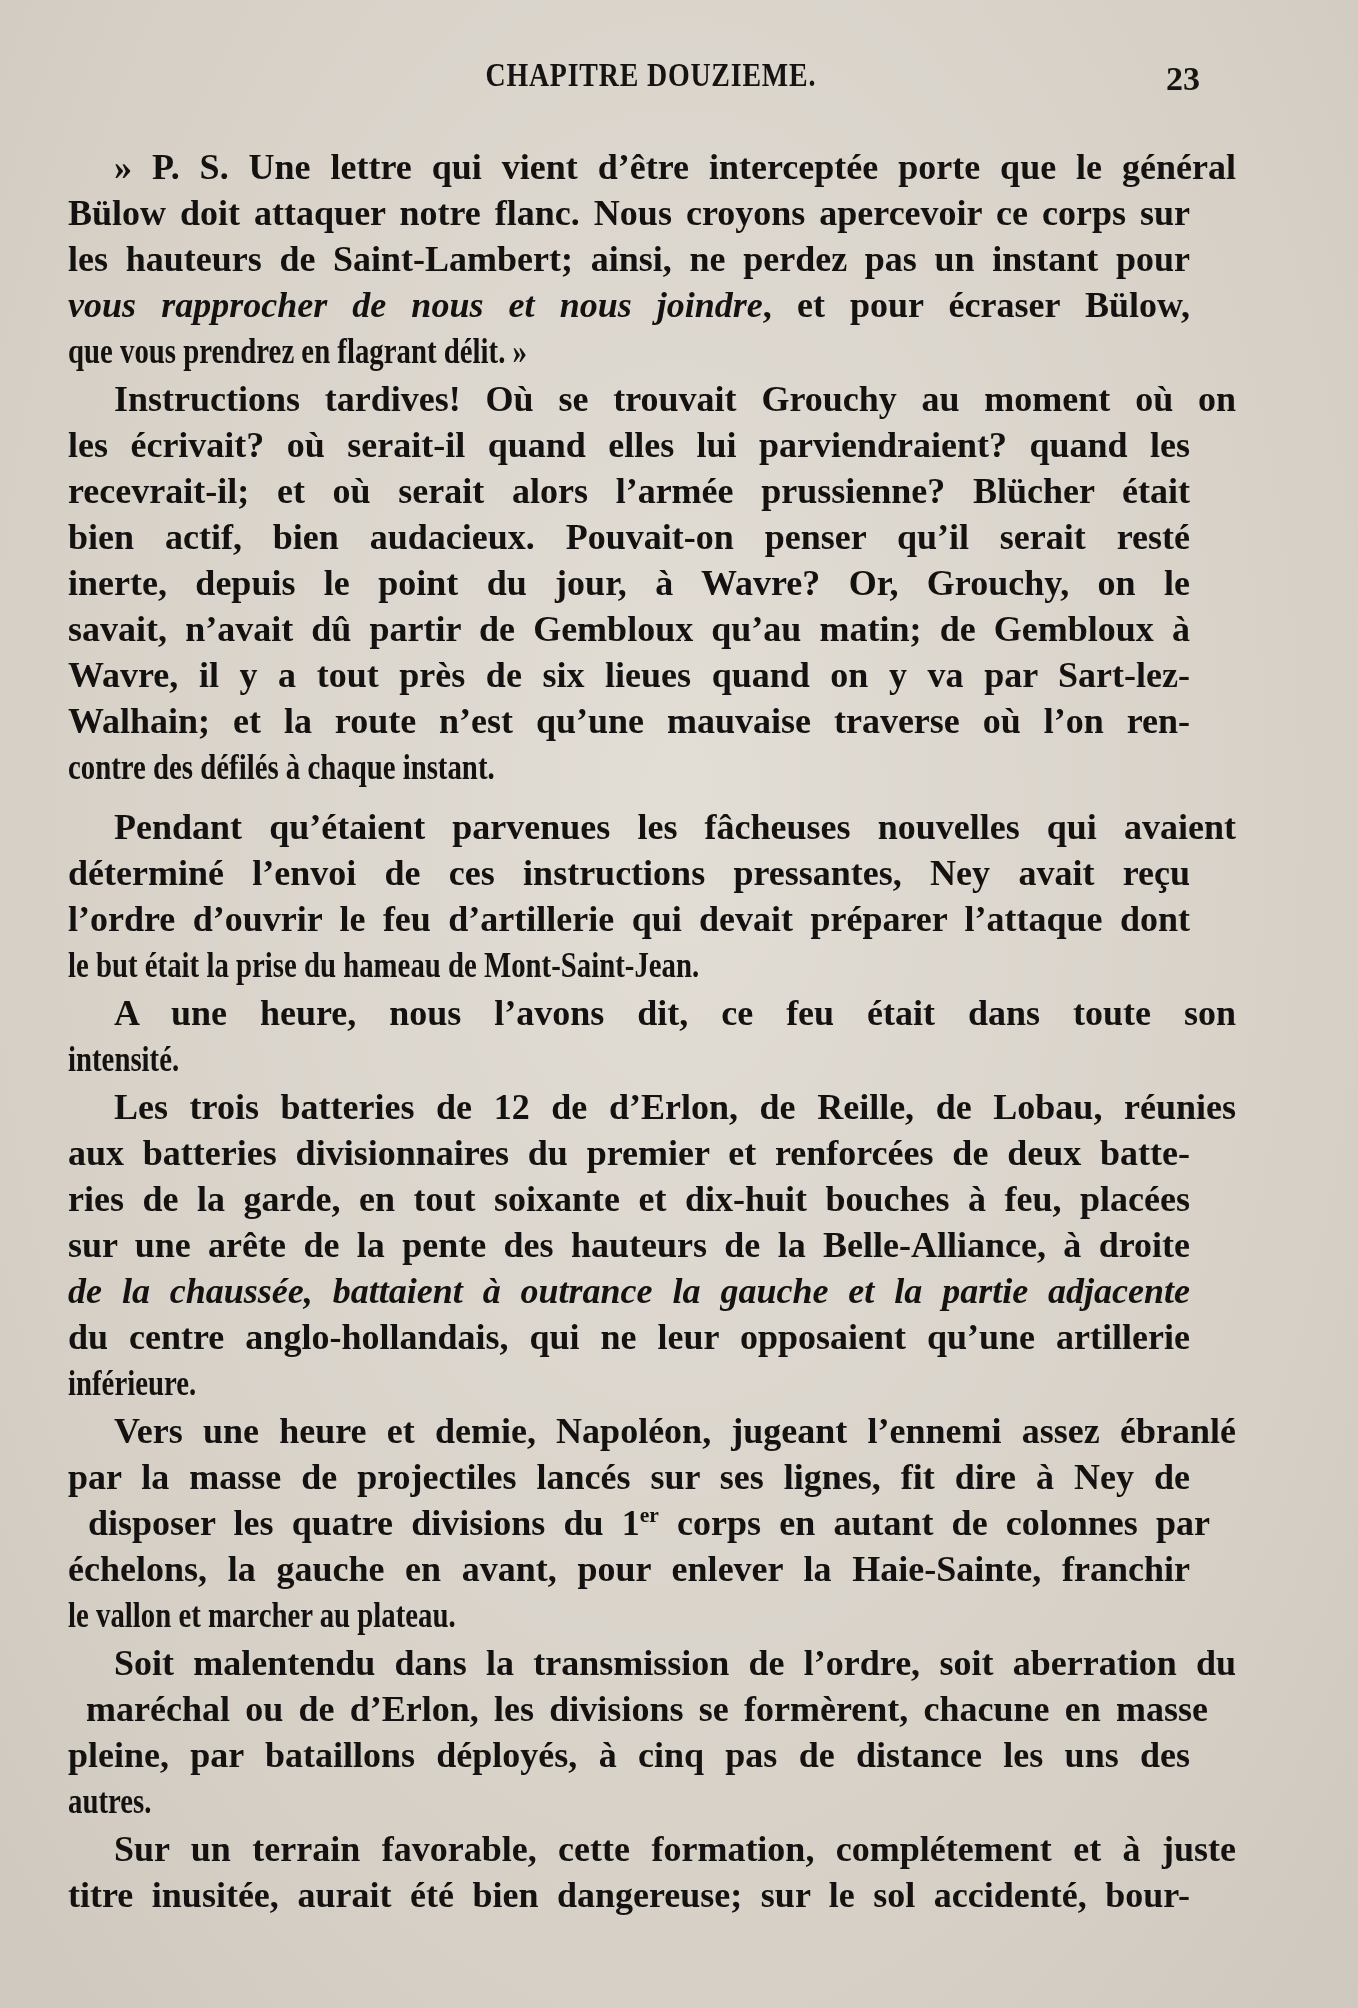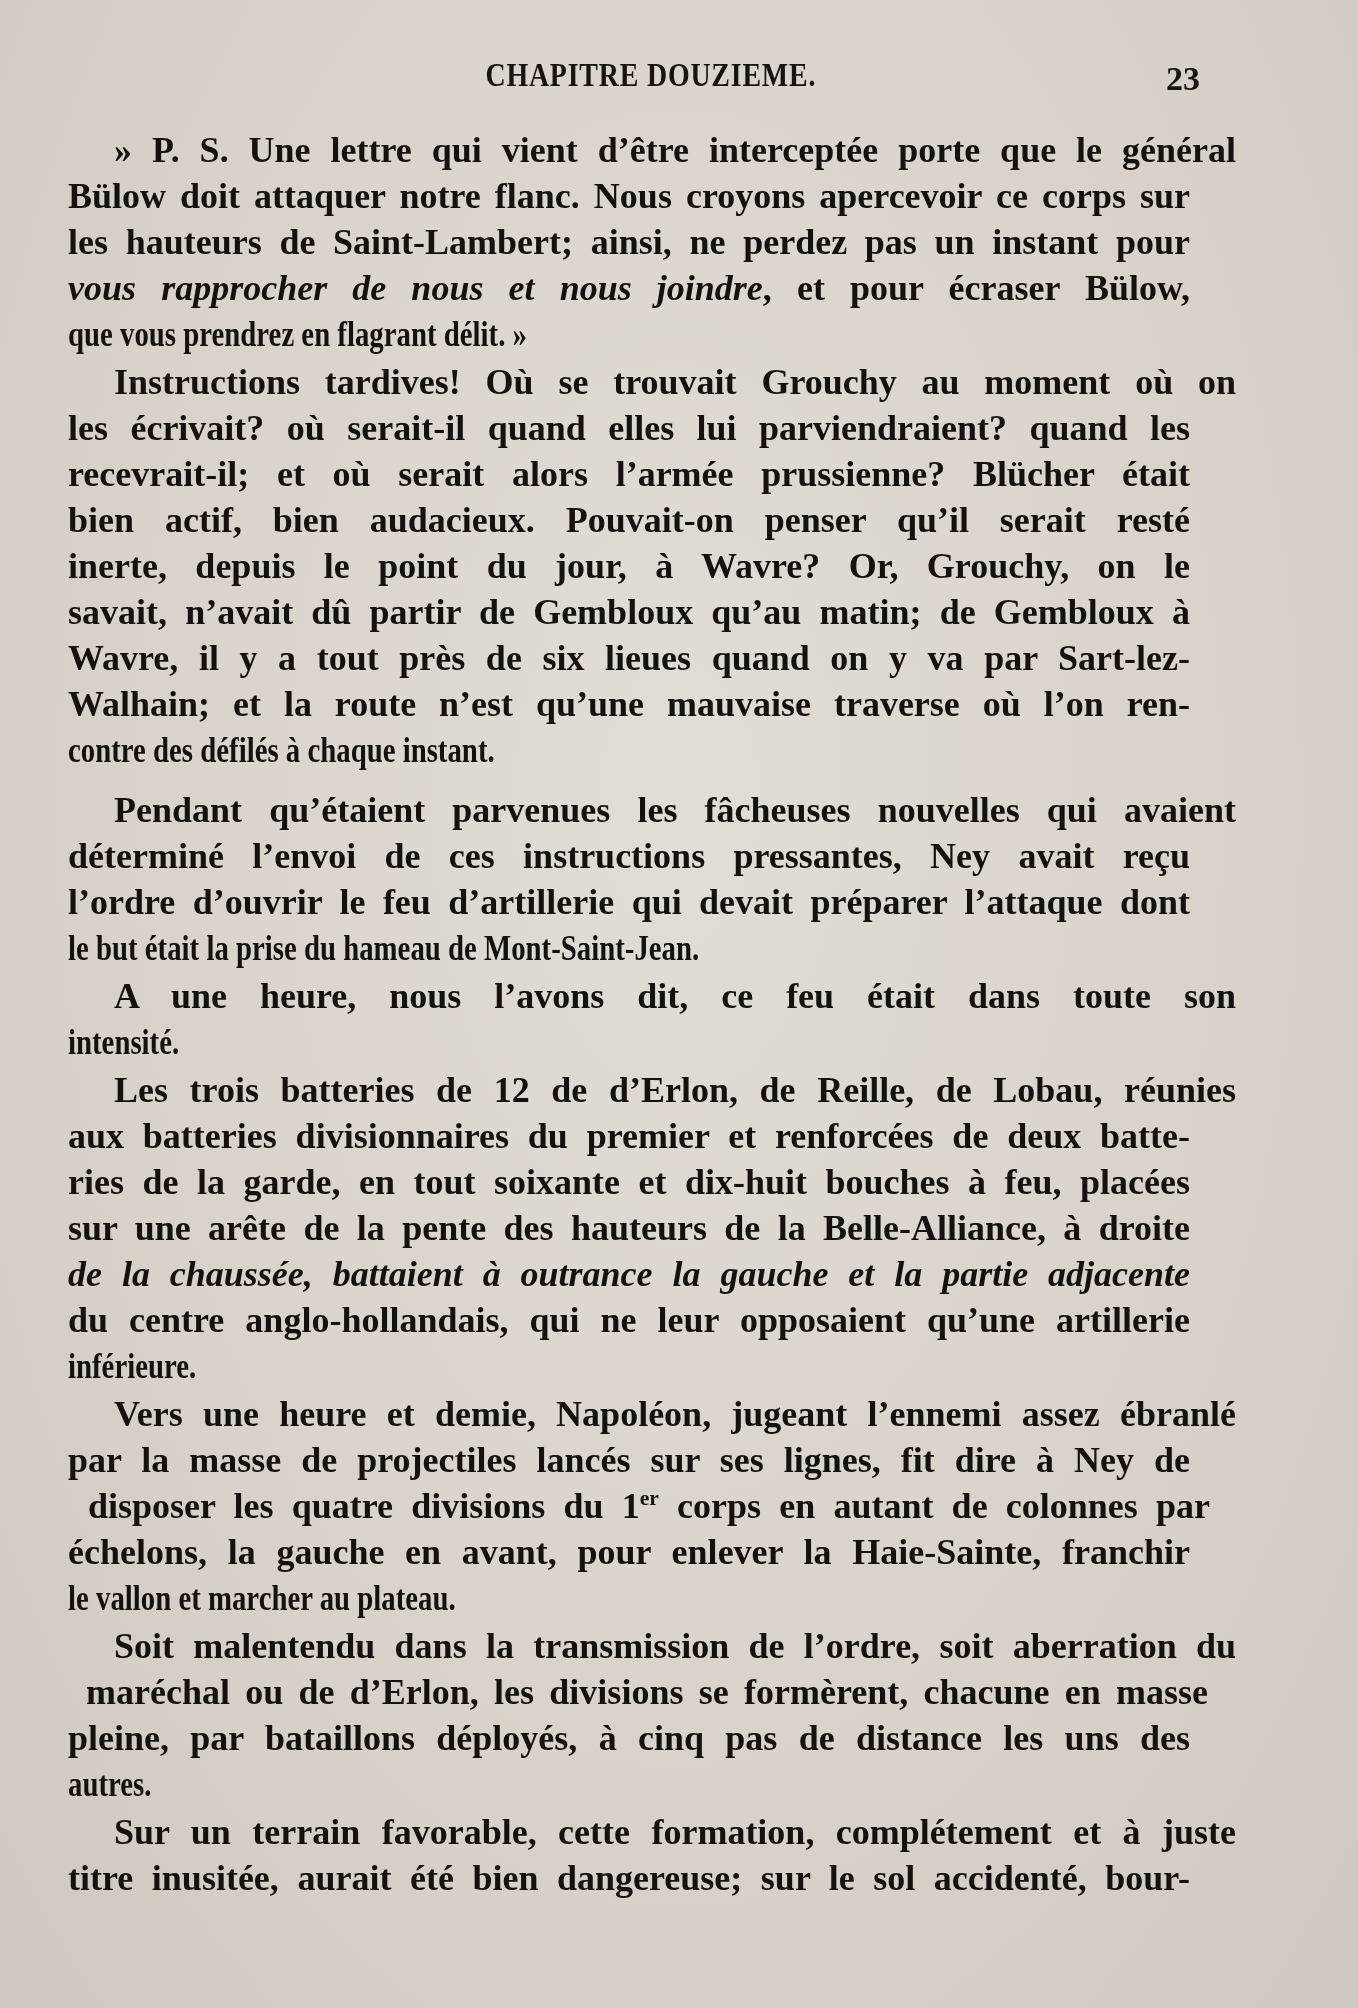--- a/index.html
+++ b/index.html
@@ -46,21 +46,21 @@
       top: 4px;
       font-family: "Liberation Serif", serif;
       font-weight: bold;
       font-size: 34px;
       color: #161412;
       text-align: center;
     }
     .text-block {
       position: absolute;
       left: 68px;
-      top: 127px;
+      top: 144px;
       width: 1122px;
     }
     .line {
       display: block;
       height: 46px;
       line-height: 46px;
       font-family: "Liberation Serif", serif;
       font-weight: bold;
       font-size: 36px;
       color: #141210;

